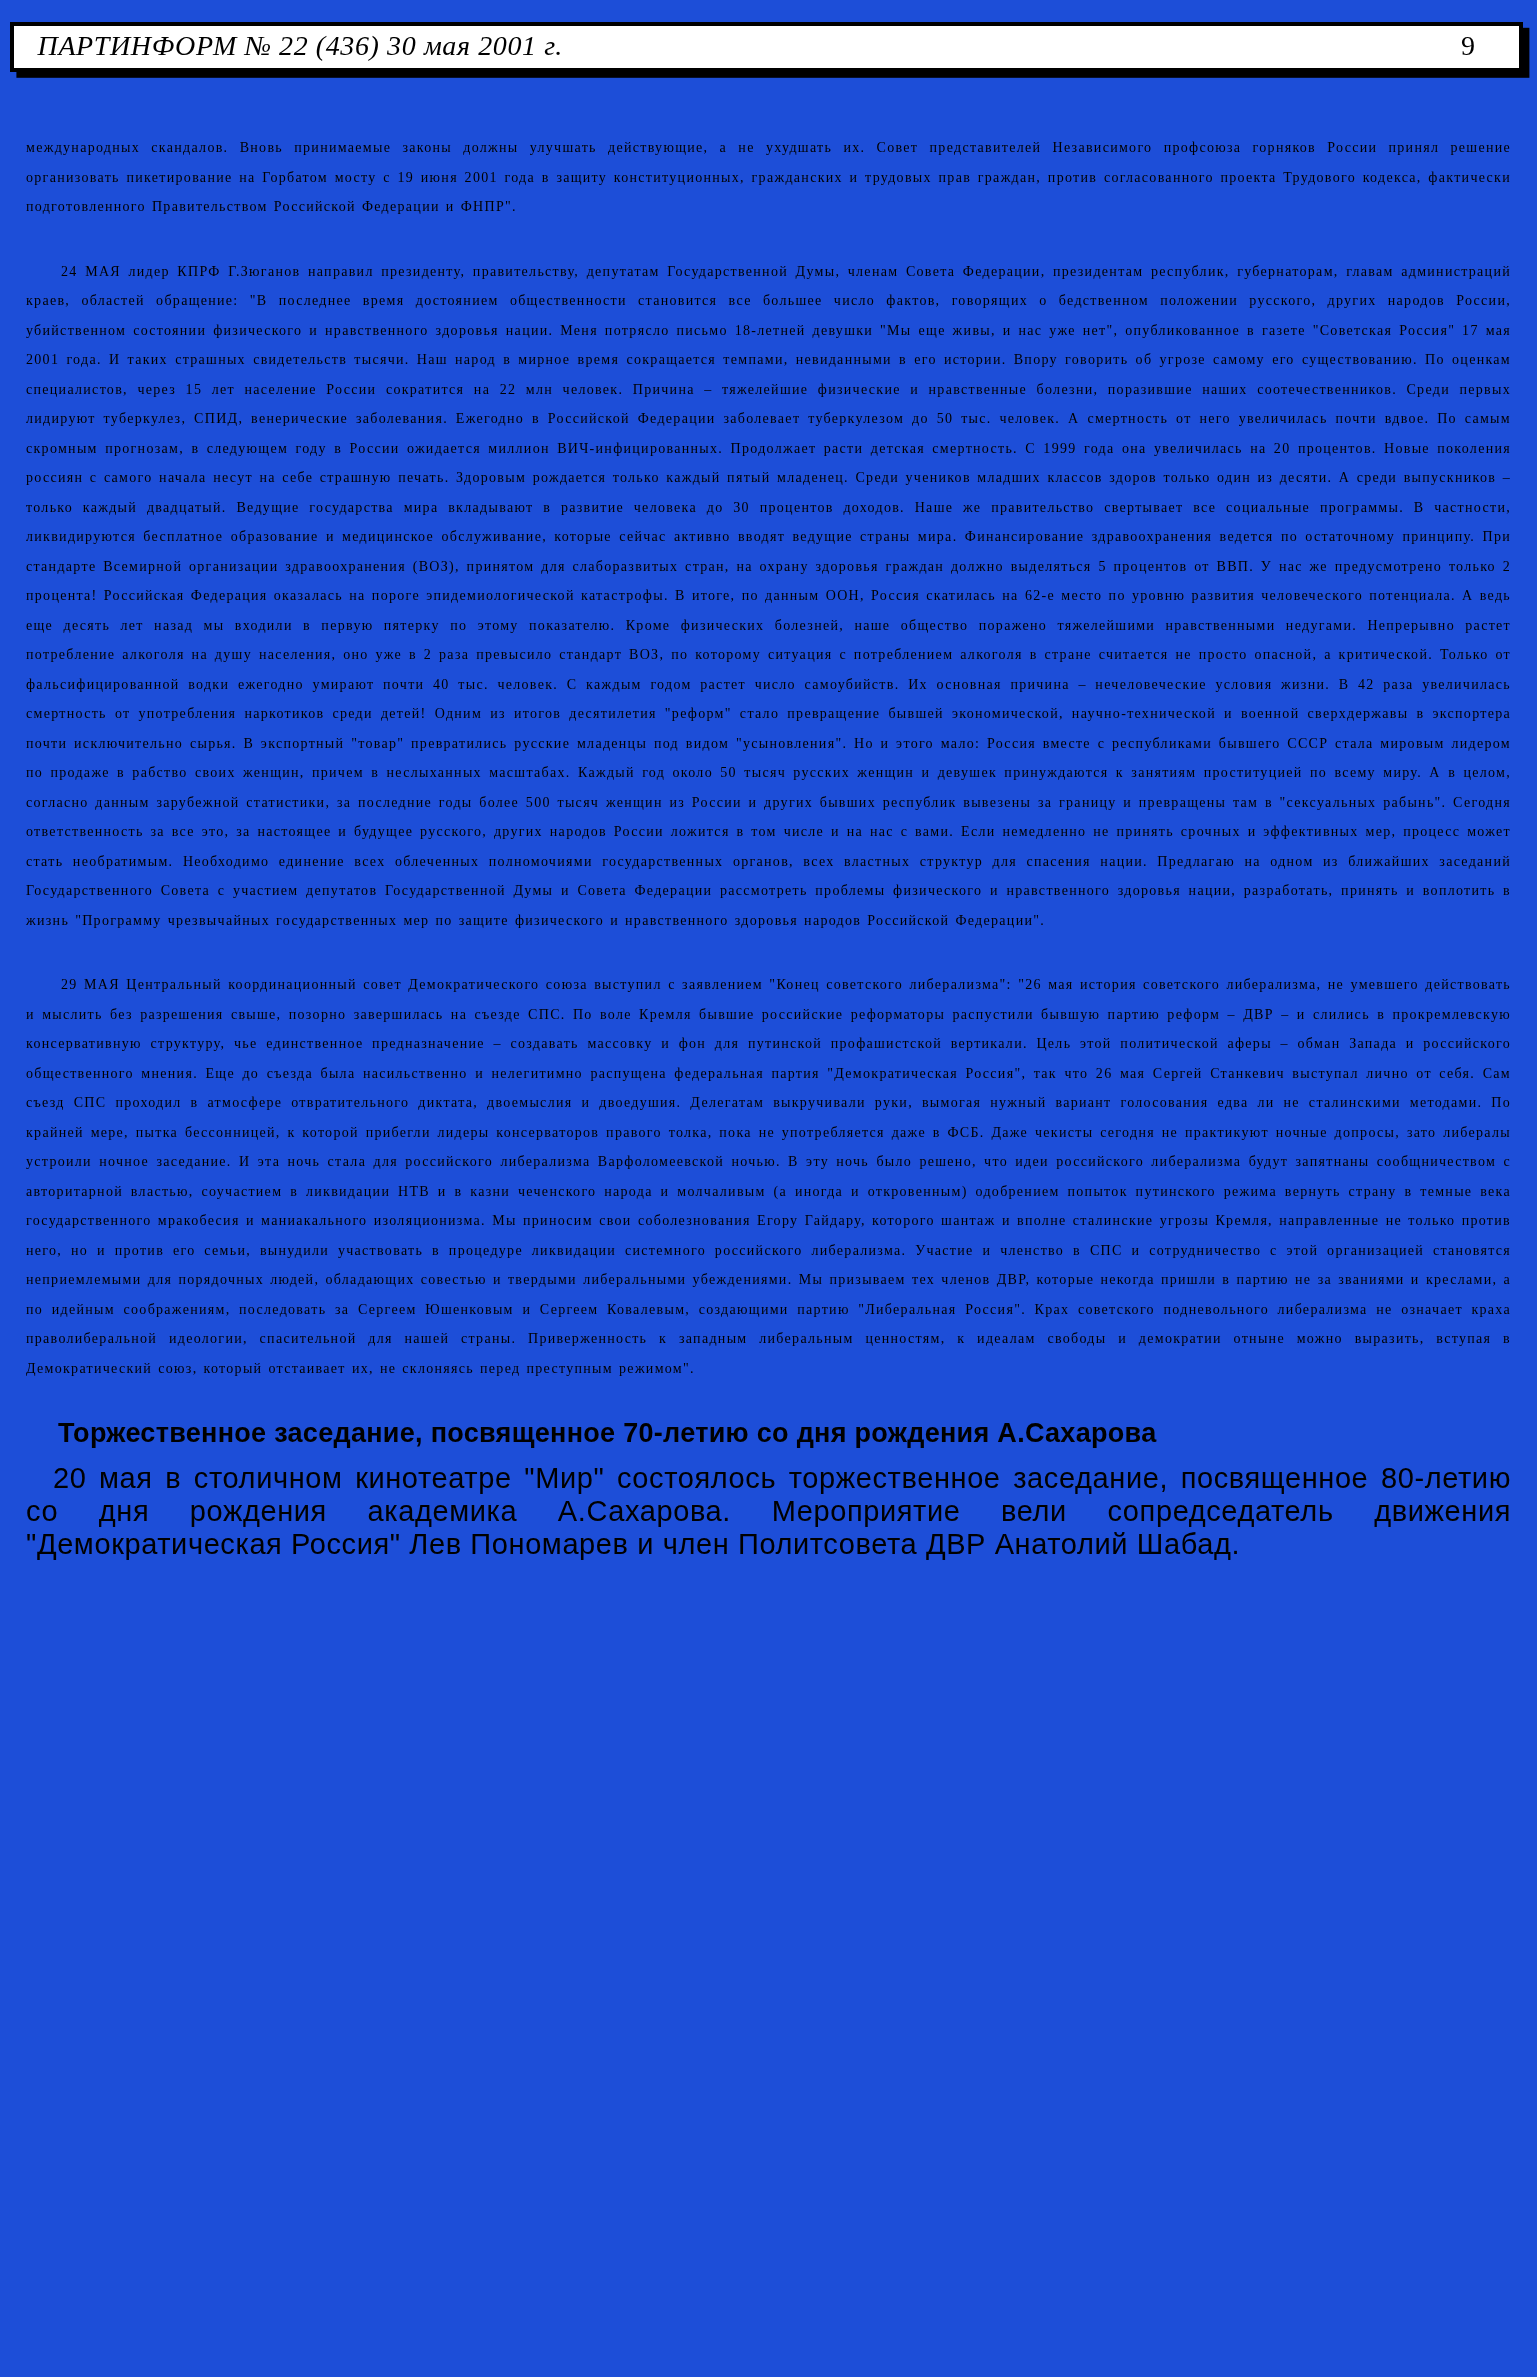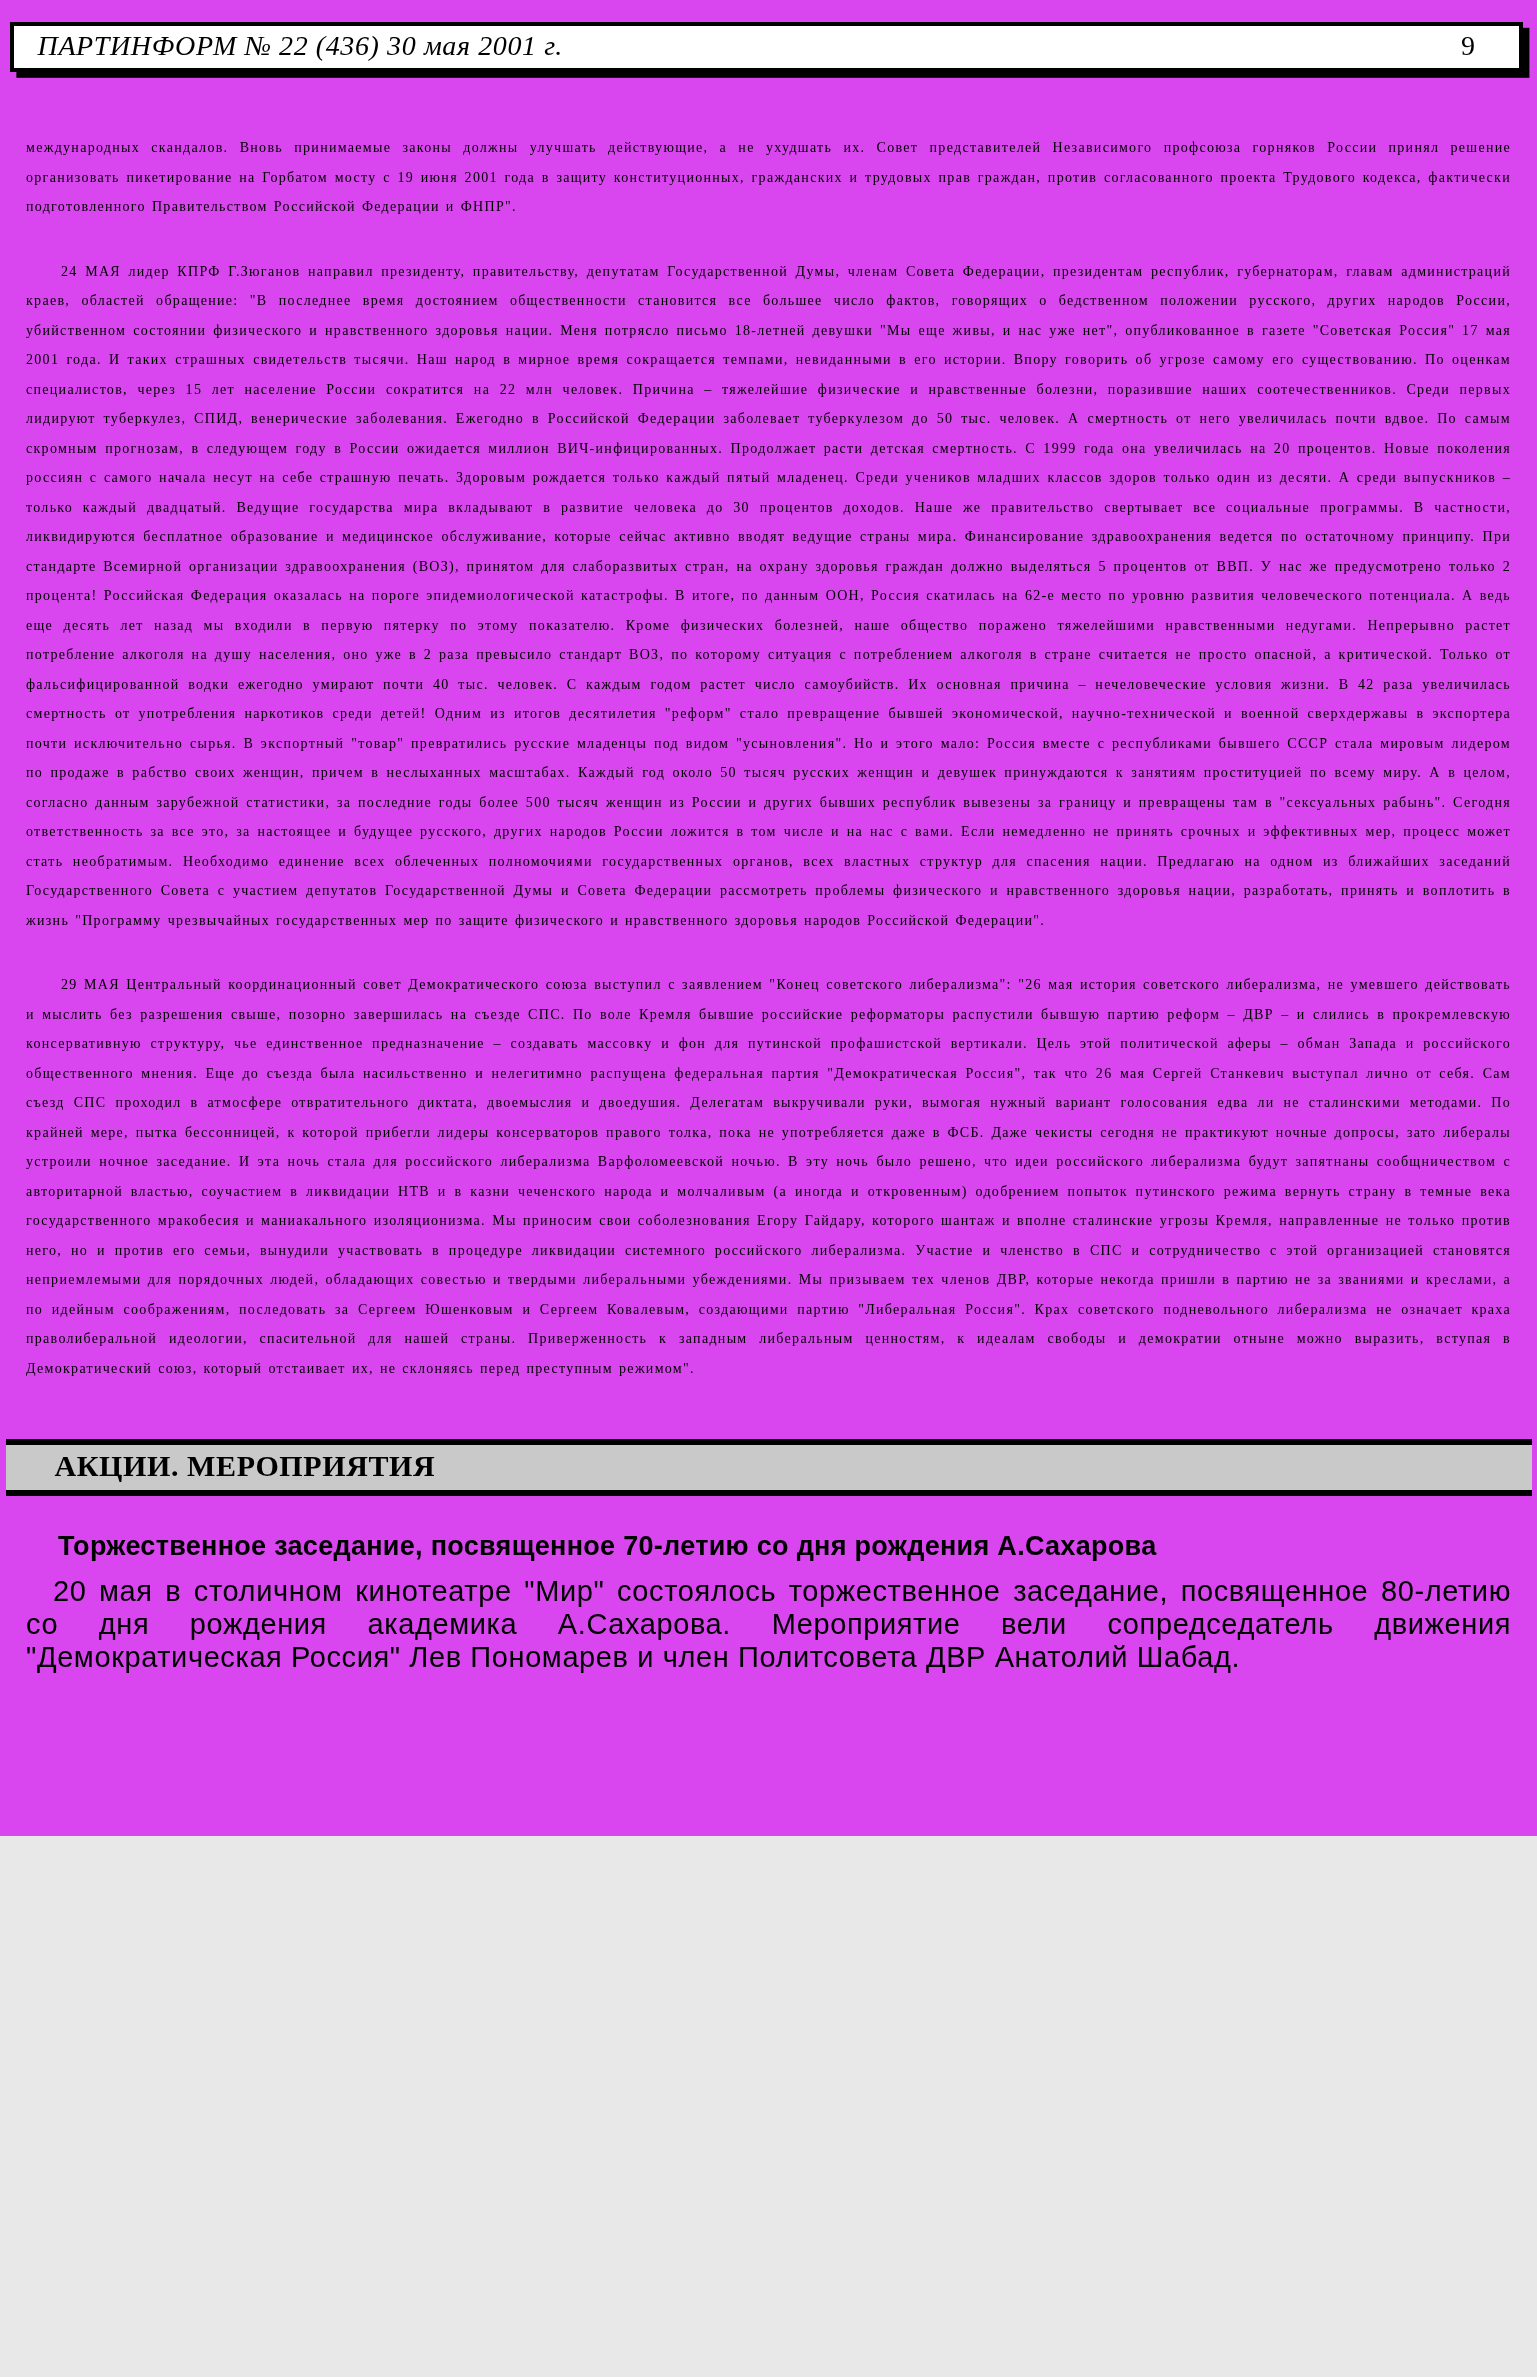--- a/index.html
+++ b/index.html
@@ -1,19 +1,19 @@
 <!DOCTYPE html>
 <html style="font-size:10.2px"><head>
 <meta charset="utf-8">
 <style>
   html, body { margin: 0; padding: 0; background: #e8e8e8; }
   .page {
     width: 1537px;
-    height: 1836px;
-    background: #d946ef;
+    height: 2377px;
+    background: #1d4ed8;
     color: #000000;
     font-family: "Liberation Serif", serif;
     position: relative;
     box-sizing: border-box;
     overflow: hidden;
   }
   .header-box {
     margin: 22px 14px 0 9.6px;
     border: 4.5px solid #000000;
     box-shadow: 6.4px 5.8px 0 #000000;
@@ -93,23 +93,20 @@
   </div>
 
   <div class="content">
 
     <p class="body-text">международных скандалов. Вновь принимаемые законы должны улучшать действующие, а не ухудшать их. Совет представителей Независимого профсоюза горняков России принял решение организовать пикетирование на Горбатом мосту с 19 июня 2001 года в защиту конституционных, гражданских и трудовых прав граждан, против согласованного проекта Трудового кодекса, фактически подготовленного Правительством Российской Федерации и ФНПР".</p>
 
     <p class="body-text indent">24 МАЯ лидер КПРФ Г.Зюганов направил президенту, правительству, депутатам Государственной Думы, членам Совета Федерации, президентам республик, губернаторам, главам администраций краев, областей обращение: "В последнее время достоянием общественности становится все большее число фактов, говорящих о бедственном положении русского, других народов России, убийственном состоянии физического и нравственного здоровья нации. Меня потрясло письмо 18-летней девушки "Мы еще живы, и нас уже нет", опубликованное в газете "Советская Россия" 17 мая 2001 года. И таких страшных свидетельств тысячи. Наш народ в мирное время сокращается темпами, невиданными в его истории. Впору говорить об угрозе самому его существованию. По оценкам специалистов, через 15 лет население России сократится на 22 млн человек. Причина – тяжелейшие физические и нравственные болезни, поразившие наших соотечественников. Среди первых лидируют туберкулез, СПИД, венерические заболевания. Ежегодно в Российской Федерации заболевает туберкулезом до 50 тыс. человек. А смертность от него увеличилась почти вдвое. По самым скромным прогнозам, в следующем году в России ожидается миллион ВИЧ-инфицированных. Продолжает расти детская смертность. С 1999 года она увеличилась на 20 процентов. Новые поколения россиян с самого начала несут на себе страшную печать. Здоровым рождается только каждый пятый младенец. Среди учеников младших классов здоров только один из десяти. А среди выпускников – только каждый двадцатый. Ведущие государства мира вкладывают в развитие человека до 30 процентов доходов. Наше же правительство свертывает все социальные программы. В частности, ликвидируются бесплатное образование и медицинское обслуживание, которые сейчас активно вводят ведущие страны мира. Финансирование здравоохранения ведется по остаточному принципу. При стандарте Всемирной организации здравоохранения (ВОЗ), принятом для слаборазвитых стран, на охрану здоровья граждан должно выделяться 5 процентов от ВВП. У нас же предусмотрено только 2 процента! Российская Федерация оказалась на пороге эпидемиологической катастрофы. В итоге, по данным ООН, Россия скатилась на 62-е место по уровню развития человеческого потенциала. А ведь еще десять лет назад мы входили в первую пятерку по этому показателю. Кроме физических болезней, наше общество поражено тяжелейшими нравственными недугами. Непрерывно растет потребление алкоголя на душу населения, оно уже в 2 раза превысило стандарт ВОЗ, по которому ситуация с потреблением алкоголя в стране считается не просто опасной, а критической. Только от фальсифицированной водки ежегодно умирают почти 40 тыс. человек. С каждым годом растет число самоубийств. Их основная причина – нечеловеческие условия жизни. В 42 раза увеличилась смертность от употребления наркотиков среди детей! Одним из итогов десятилетия "реформ" стало превращение бывшей экономической, научно-технической и военной сверхдержавы в экспортера почти исключительно сырья. В экспортный "товар" превратились русские младенцы под видом "усыновления". Но и этого мало: Россия вместе с республиками бывшего СССР стала мировым лидером по продаже в рабство своих женщин, причем в неслыханных масштабах. Каждый год около 50 тысяч русских женщин и девушек принуждаются к занятиям проституцией по всему миру. А в целом, согласно данным зарубежной статистики, за последние годы более 500 тысяч женщин из России и других бывших республик вывезены за границу и превращены там в "сексуальных рабынь". Сегодня ответственность за все это, за настоящее и будущее русского, других народов России ложится в том числе и на нас с вами. Если немедленно не принять срочных и эффективных мер, процесс может стать необратимым. Необходимо единение всех облеченных полномочиями государственных органов, всех властных структур для спасения нации. Предлагаю на одном из ближайших заседаний Государственного Совета с участием депутатов Государственной Думы и Совета Федерации рассмотреть проблемы физического и нравственного здоровья нации, разработать, принять и воплотить в жизнь "Программу чрезвычайных государственных мер по защите физического и нравственного здоровья народов Российской Федерации".</p>
 
     <p class="body-text indent">29 МАЯ Центральный координационный совет Демократического союза выступил с заявлением "Конец советского либерализма": "26 мая история советского либерализма, не умевшего действовать и мыслить без разрешения свыше, позорно завершилась на съезде СПС. По воле Кремля бывшие российские реформаторы распустили бывшую партию реформ – ДВР – и слились в прокремлевскую консервативную структуру, чье единственное предназначение – создавать массовку и фон для путинской профашистской вертикали. Цель этой политической аферы – обман Запада и российского общественного мнения. Еще до съезда была насильственно и нелегитимно распущена федеральная партия "Демократическая Россия", так что 26 мая Сергей Станкевич выступал лично от себя. Сам съезд СПС проходил в атмосфере отвратительного диктата, двоемыслия и двоедушия. Делегатам выкручивали руки, вымогая нужный вариант голосования едва ли не сталинскими методами. По крайней мере, пытка бессонницей, к которой прибегли лидеры консерваторов правого толка, пока не употребляется даже в ФСБ. Даже чекисты сегодня не практикуют ночные допросы, зато либералы устроили ночное заседание. И эта ночь стала для российского либерализма Варфоломеевской ночью. В эту ночь было решено, что идеи российского либерализма будут запятнаны сообщничеством с авторитарной властью, соучастием в ликвидации НТВ и в казни чеченского народа и молчаливым (а иногда и откровенным) одобрением попыток путинского режима вернуть страну в темные века государственного мракобесия и маниакального изоляционизма. Мы приносим свои соболезнования Егору Гайдару, которого шантаж и вполне сталинские угрозы Кремля, направленные не только против него, но и против его семьи, вынудили участвовать в процедуре ликвидации системного российского либерализма. Участие и членство в СПС и сотрудничество с этой организацией становятся неприемлемыми для порядочных людей, обладающих совестью и твердыми либеральными убеждениями. Мы призываем тех членов ДВР, которые некогда пришли в партию не за званиями и креслами, а по идейным соображениям, последовать за Сергеем Юшенковым и Сергеем Ковалевым, создающими партию "Либеральная Россия". Крах советского подневольного либерализма не означает краха праволиберальной идеологии, спасительной для нашей страны. Приверженность к западным либеральным ценностям, к идеалам свободы и демократии отныне можно выразить, вступая в Демократический союз, который отстаивает их, не склоняясь перед преступным режимом".</p>
 
-    <div class="section-bar">
-      <span class="section-title">АКЦИИ. МЕРОПРИЯТИЯ</span>
-    </div>
 
     <div class="article">
       <h2 class="article-headline">Торжественное заседание, посвященное 70-летию со дня рождения А.Сахарова</h2>
       <p class="article-body">20 мая в столичном кинотеатре "Мир" состоялось торжественное заседание, посвященное 80-летию со дня рождения академика А.Сахарова. Мероприятие вели сопредседатель движения "Демократическая Россия" Лев Пономарев и член Политсовета ДВР Анатолий Шабад.</p>
     </div>
 
   </div>
 
 </div>
 

